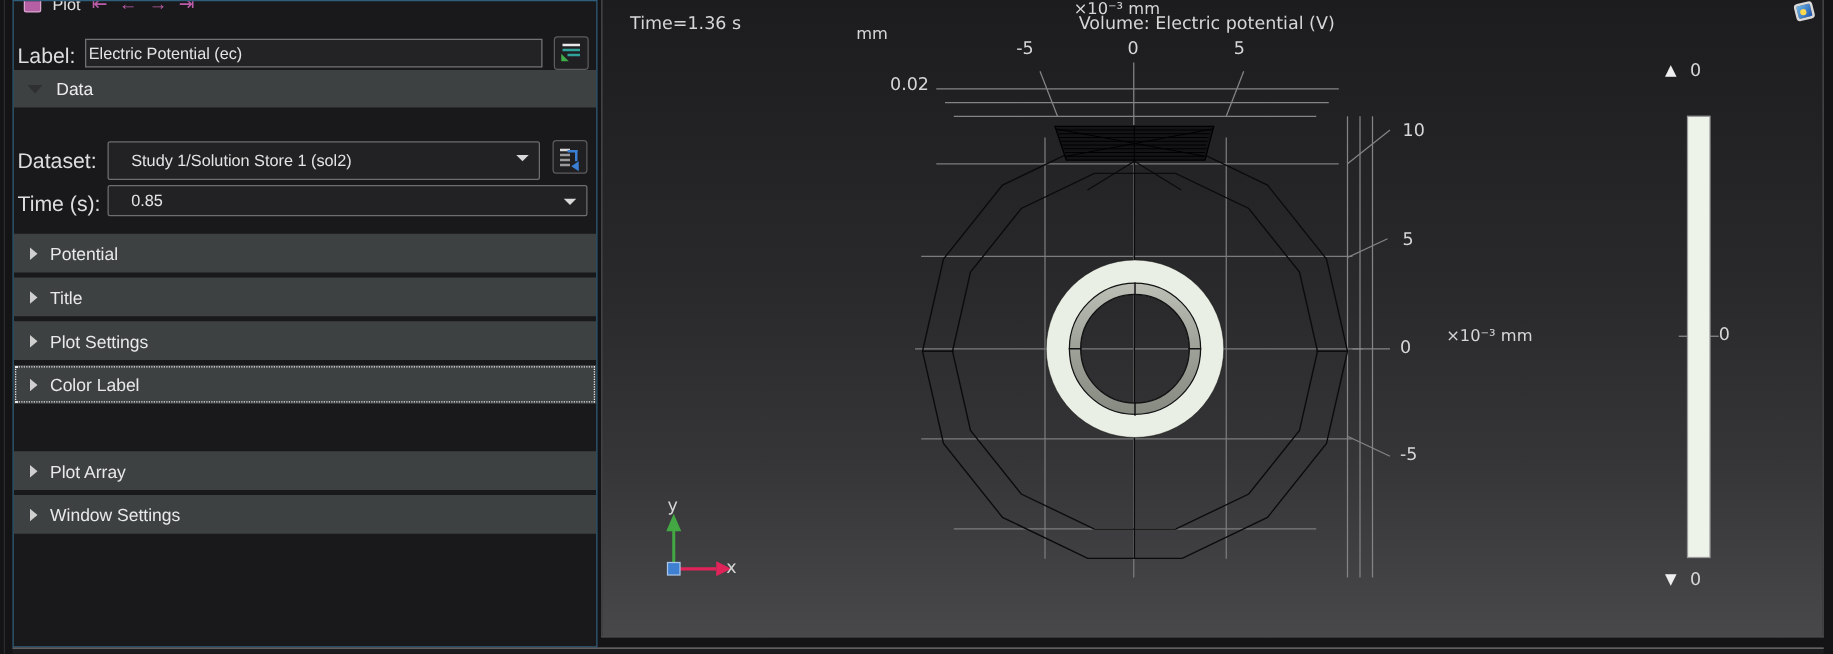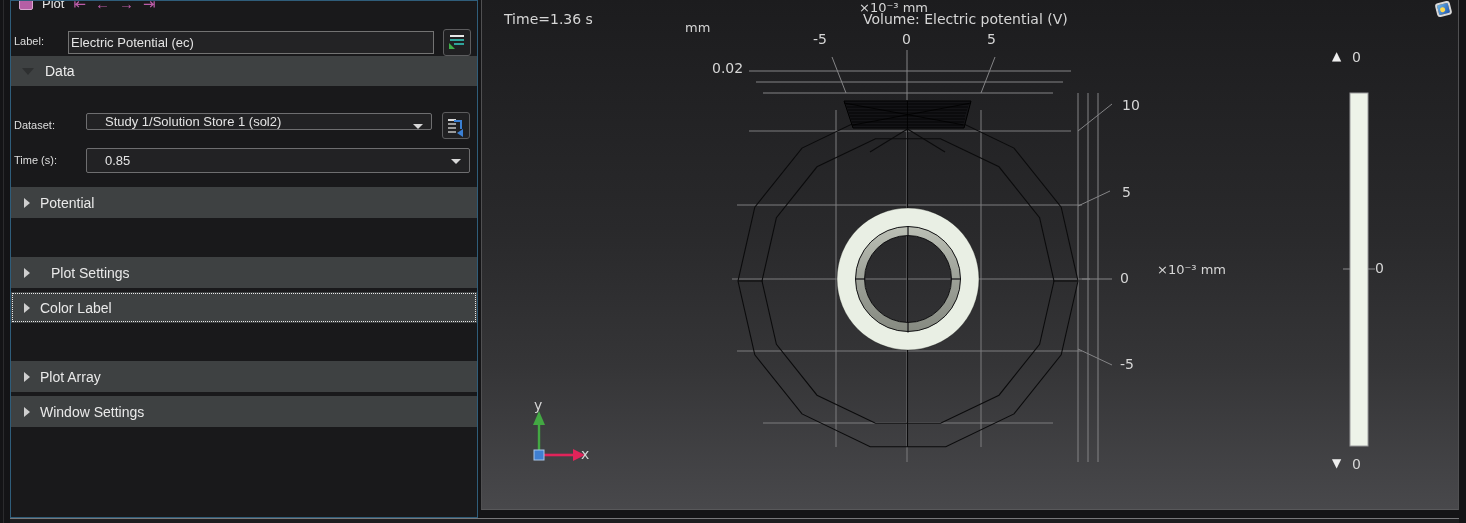--- a/index.html
+++ b/index.html
@@ -4,21 +4,21 @@
 <style>
   * { margin:0; padding:0; box-sizing:border-box; }
   html,body { width:1466px; height:523px; background:#141416; overflow:hidden;
               font-family:"Liberation Sans", sans-serif; }
   .abs { position:absolute; }
 
   
   #app-left-line { left:3px; top:0; width:1px; height:523px; background:#2b2b2d; }
   #settings-panel { left:10px; top:0; width:468px; height:518px;
     background:#19191b; border:1px solid #2f5d7a; overflow:hidden; }
-  .ptxt { color:#dedede; font-size:11px; }
+  .ptxt { color:#dedede; font-size:17px; }
 
   #panel-toolbar { left:8px; top:-9px; height:22px; display:flex; align-items:center; gap:9px; }
   #plot-icon { width:14px; height:13px; background:#b55fa5; border:1px solid #d9a6cf; border-radius:2px; }
   #panel-toolbar .ttl { color:#e3e3e3; font-size:13px; }
   .nav-ico { color:#bb5ca8; font-size:15px; line-height:1; }
 
   .field { background:#232325; border:1px solid #737373; color:#e4e4e4; font-size:13px;
            display:flex; align-items:center; }
   .dropdown { background:#222224; border:1px solid #6e6e70; border-radius:2px;
               color:#e4e4e4; font-size:13px; display:flex; align-items:center; }
@@ -86,21 +86,21 @@
          border-left:6px solid #3fae49; border-top:6px solid transparent;"></i>
     </span>
   </div>
 
   <div class="abs" id="data-head">
     <span class="darr"></span>
     <span>Data</span>
   </div>
 
   <div class="abs ptxt" style="left:3px; top:118px;">Dataset:</div>
-  <div class="abs dropdown" style="left:75px; top:112px; width:346px; height:17px; padding-left:18px;">
+  <div class="abs dropdown" style="left:75px; top:112px; width:346px; height:31px; padding-left:18px;">
     <span>Study 1/Solution Store 1 (sol2)</span>
     <span class="chev"></span>
   </div>
   <div class="abs sq-btn" style="left:431px; top:111px;">
     <span class="gt-wrap" style="display:block;">
       <i style="top:1px; background:#d9d9d9;"></i>
         <i style="top:5px;"></i>
       <i style="top:9px;"></i>
         <i style="top:13px;"></i>
       <i style="top:2px; left:6px; width:8px; height:9px; background:none;
@@ -114,21 +114,25 @@
   <div class="abs ptxt" style="left:3px; top:153px;">Time (s):</div>
   <div class="abs dropdown" style="left:75px; top:147px; width:384px; height:25px; padding-left:18px;">
     <span>0.85</span>
     <span class="chev"></span>
   </div>
 
   <div class="abs sec-head" style="top:186px;">
     <span class="arr"></span>
     <span>Potential</span>
   </div>
-  <div class="abs sec-head" style="top:256px;gap:11px;">
+  <div class="abs sec-head" style="top:221px;">
+    <span class="arr"></span>
+    <span>Title</span>
+  </div>
+  <div class="abs sec-head" style="top:256px;">
     <span class="arr"></span>
     <span>Plot Settings</span>
   </div>
   <div class="abs sec-head focus-dotted" style="top:291px;">
     <span class="arr"></span>
     <span>Color Label</span>
   </div>
   <div class="abs sec-head" style="top:360px;">
     <span class="arr"></span>
     <span>Plot Array</span>

